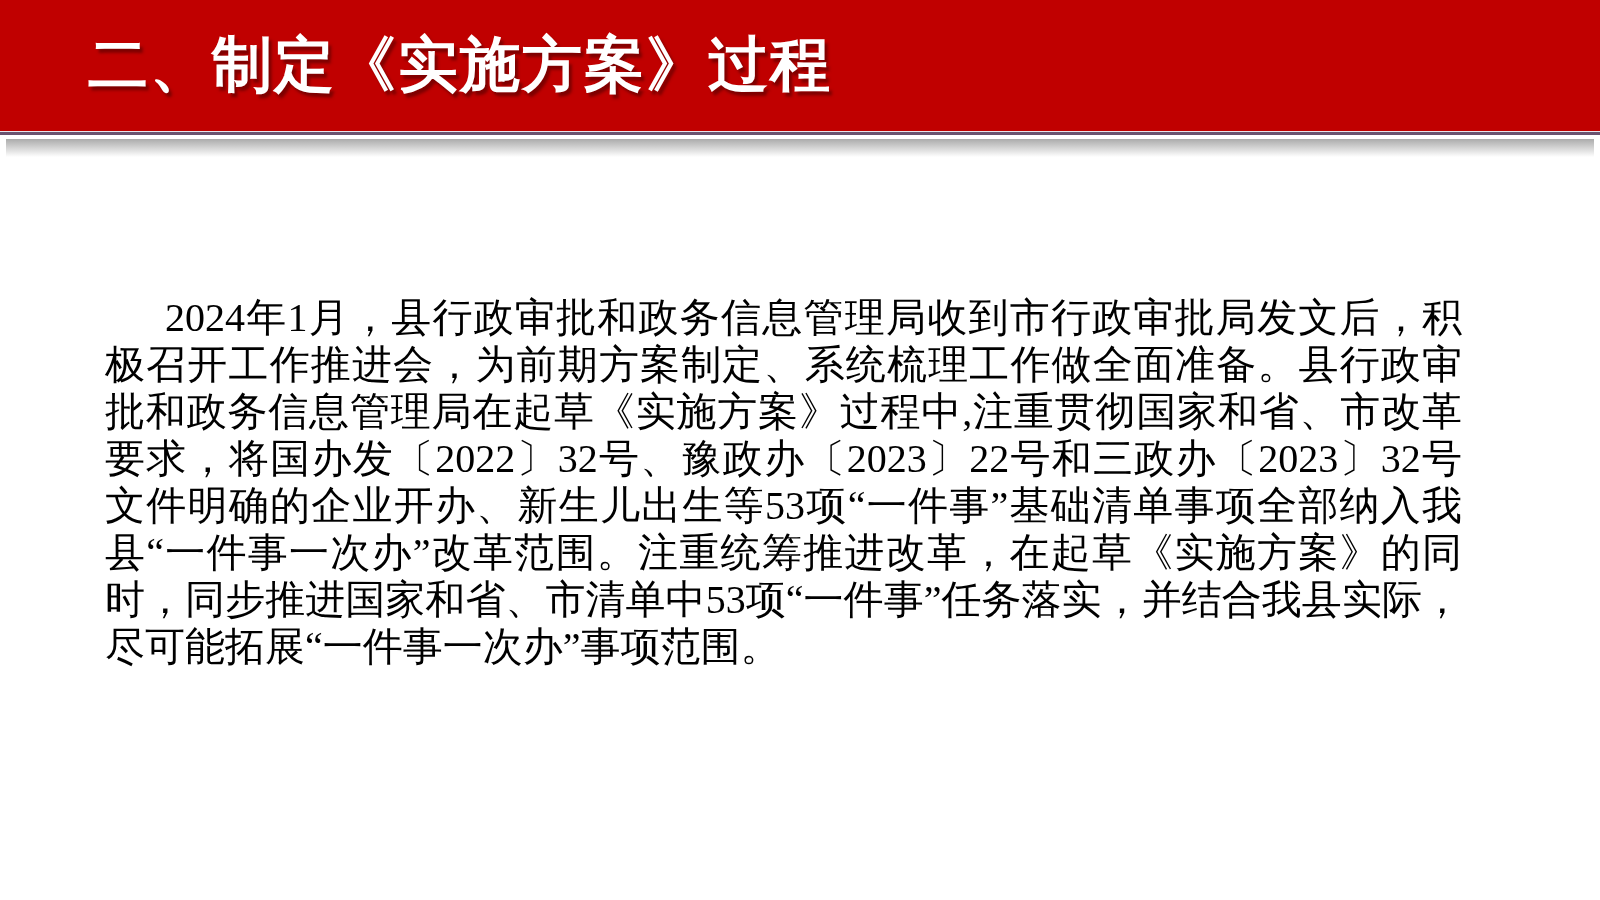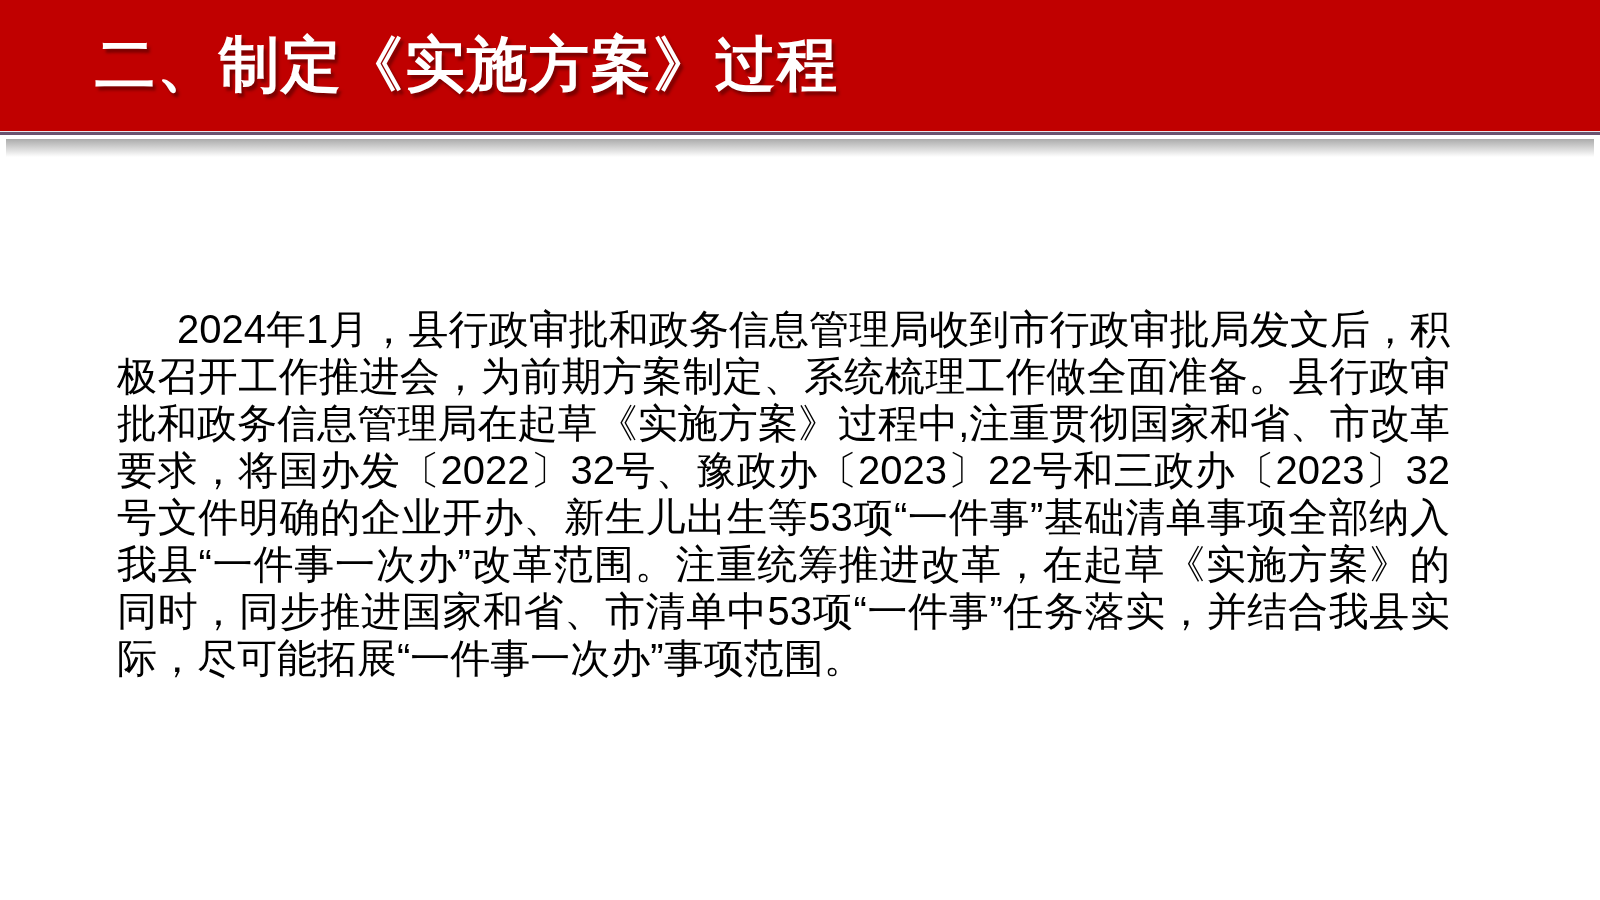--- a/index.html
+++ b/index.html
@@ -21,21 +21,21 @@
     position: absolute;
     top: 0;
     left: 0;
     width: 1600px;
     height: 131px;
     background: var(--banner-red, #c00000);
     display: flex;
     align-items: center;
   }
   .banner h1 {
-    margin: 7px;
+    margin: 0;
     padding-left: 88px;
     font-family: "Liberation Sans", "DejaVu Sans", sans-serif;
     font-weight: 700;
     font-size: 60px;
     letter-spacing: 2px;
     color: var(--title-text, #ffffff);
     text-shadow: 3px 4px 3px rgba(70, 0, 0, 0.55);
     white-space: nowrap;
   }
 
@@ -61,28 +61,28 @@
   }
 
   
   .content {
     position: absolute;
     top: 294px;
     left: 105px;
     width: 1357px;
   }
   .content p {
-    margin: 12px;
+    margin: 0;
     font-size: 40px;
     line-height: 47px;
     color: var(--body-text, #000000);
     text-align: justify;
     text-justify: inter-ideograph;
     text-indent: 60px;
-    font-family: Liberation Sans, sans-serif;
+    font-family: Liberation Serif, serif;
   }
 </style>
 </head>
 <body>
 
 <div class="slide">
 
   <header class="banner">
     <h1>二、制定《实施方案》过程</h1>
   </header>

